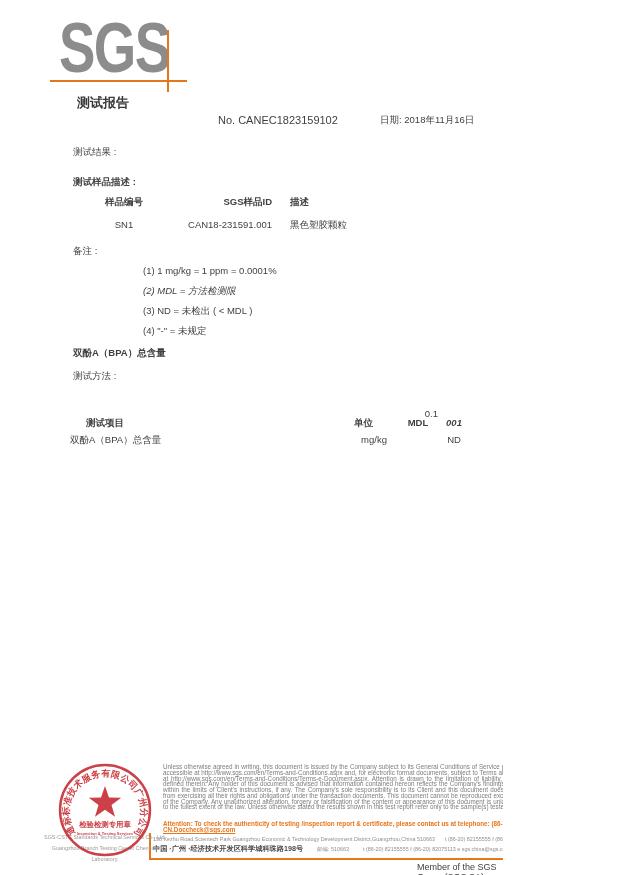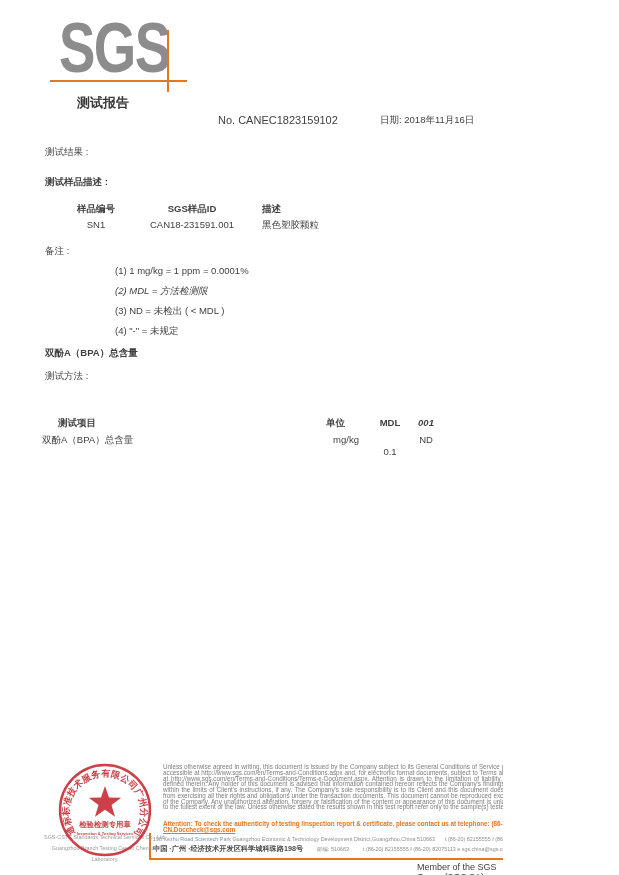--- a/index.html
+++ b/index.html
@@ -11,48 +11,48 @@
              letter-spacing:-2px;transform:scaleX(0.78);transform-origin:0 0;line-height:1;}
   .logo-hline{position:absolute;left:50px;top:80px;width:137px;height:2px;background:#e2771c;}
   .logo-vline{position:absolute;left:167px;top:30px;width:2px;height:62px;background:#e2771c;}
 
   
   .title{position:absolute;left:45px;top:94px;font-size:13px;font-weight:bold;color:#383838;margin-left:32px;}
   .report-no{position:absolute;left:218px;top:114px;font-size:11px;}
   .report-date{position:absolute;left:380px;top:114px;font-size:9.5px;text-align:center;}
   .report-page{position:absolute;left:518px;top:114px;font-size:12px;}
 
-  .body-t{font-size:9.5px;color:#3f3f3f;}
+  .body-t{font-size:9.5px;color:#3f3f3f;margin-left:28px;}
   .bold{font-weight:bold;}
   .und{text-underline-offset:2px;}
 
   .results-label{position:absolute;left:45px;top:146px;}
   .sample-heading{position:absolute;left:45px;top:176px;}
 
   
   .s-c1{position:absolute;left:58px;width:76px;text-align:center;}
-  .s-c2{position:absolute;left:140px;width:104px;text-align:center;}
+  .s-c2{position:absolute;left:140px;width:104px;text-align:right;}
   .s-c3{position:absolute;left:262px;}
-  .row-h{top:203px;} .row-d{top:219px;}
+  .row-h{top:196px;} .row-d{top:219px;}
 
   .notes-label{position:absolute;left:45px;top:245px;}
   .note{position:absolute;left:115px;}
 
   .bpa-heading{position:absolute;left:45px;top:347px;}
   .method-label{position:absolute;left:45px;top:370px;}
   .method-text{position:absolute;left:115px;top:370px;width:472px;line-height:22px;text-align:justify;}
 
   
   .rt-item-h{position:absolute;left:58px;top:417px;}
   .rt-unit-h{position:absolute;left:326px;width:40px;top:417px;text-align:left;}
   .rt-mdl-h{position:absolute;left:370px;width:40px;top:417px;text-align:center;}
   .rt-001-h{position:absolute;left:406px;width:40px;top:417px;text-align:center;font-style:italic;}
   .rt-item-d{position:absolute;left:42px;top:434px;}
   .rt-unit-d{position:absolute;left:326px;width:40px;top:434px;text-align:center;}
-  .rt-mdl-d{position:absolute;left:370px;width:40px;top:446px;text-align:center;}
+  .rt-mdl-d{position:absolute;left:370px;width:40px;top:408px;text-align:right;}
   .rt-001-d{position:absolute;left:406px;width:40px;top:434px;text-align:center;}
 
   
   .stamp{position:absolute;left:55px;top:763px;width:100px;height:100px;opacity:0.88;z-index:3;}
   .company-lines{position:absolute;left:38px;top:832px;width:134px;text-align:center;
                  font-size:5.4px;line-height:11px;color:#9a9a9a;z-index:1;}
   .legal{position:absolute;left:163px;top:764px;width:450px;font-size:6.3px;line-height:5.75px;
          color:#7d7d7d;text-align:justify;}
   .attention{position:absolute;left:163px;top:821px;width:450px;font-size:6.3px;line-height:5.9px;
              color:#e8751a;font-weight:bold;}

